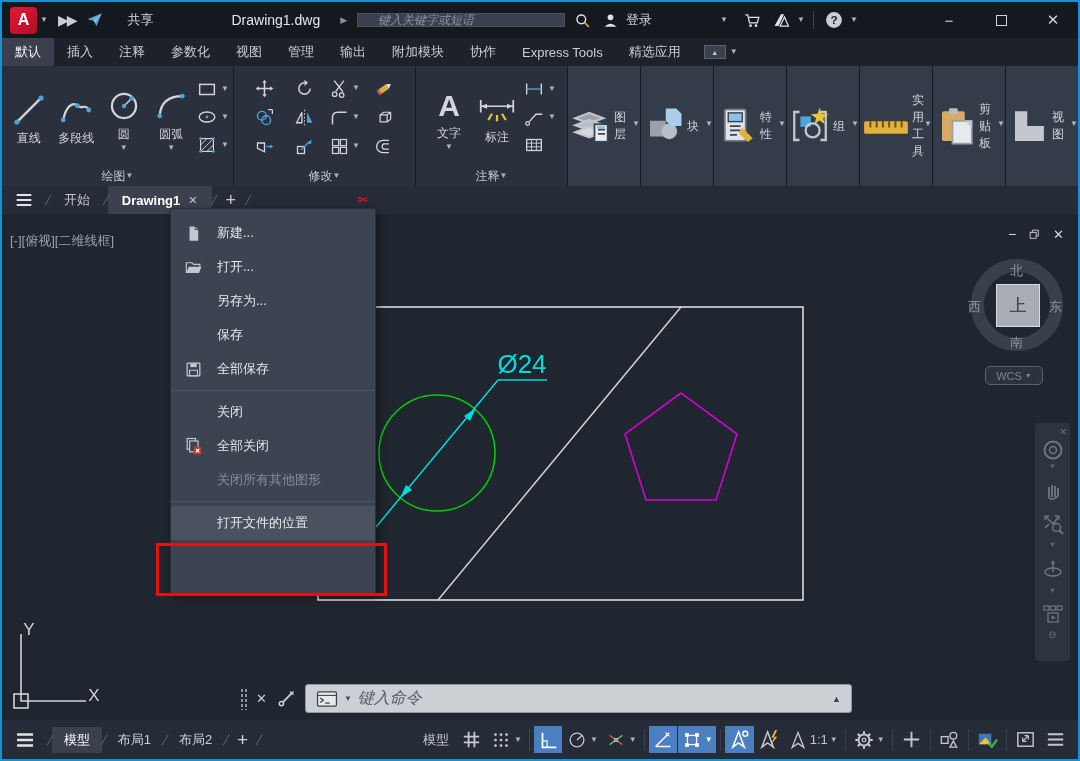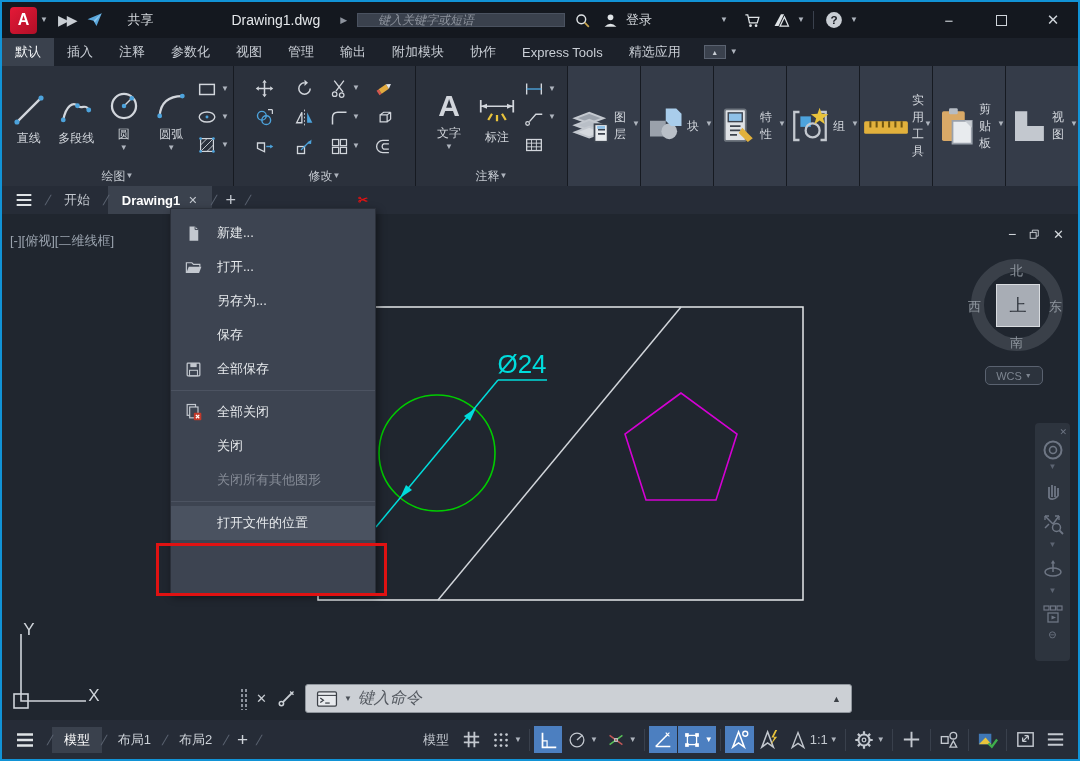--- a/index.html
+++ b/index.html
@@ -892,30 +892,30 @@
     <div class="mi">
         <span class="mic" style="color:#c3c8cf">
           <svg width="19" height="19">
             <use href="#s-saveall"></use>
           </svg>
         </span>
         <span>全部保存</span>
       </div>
     <div class="mdiv"></div>
     <div class="mi">
+        <span class="mic"></span>
+        <span>关闭</span>
+      </div>
+    <div class="mi">
         <span class="mic" style="color:#c3c8cf">
           <svg width="20" height="20">
             <use href="#s-closeall"></use>
           </svg>
         </span>
         <span>全部关闭</span>
-      </div>
-    <div class="mi">
-        <span class="mic"></span>
-        <span>关闭</span>
       </div>
     <div class="mi dis">
         <span class="mic"></span>
         <span>关闭所有其他图形</span>
       </div>
     <div class="mdiv"></div>
     <div class="mi hl">
         <span class="mic"></span>
         <span>打开文件的位置</span>
       </div>

